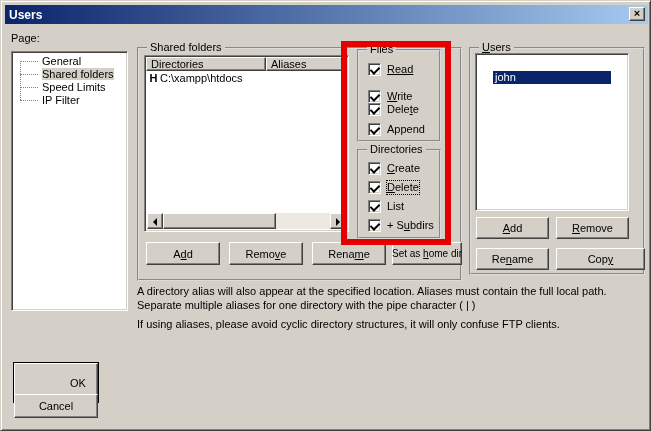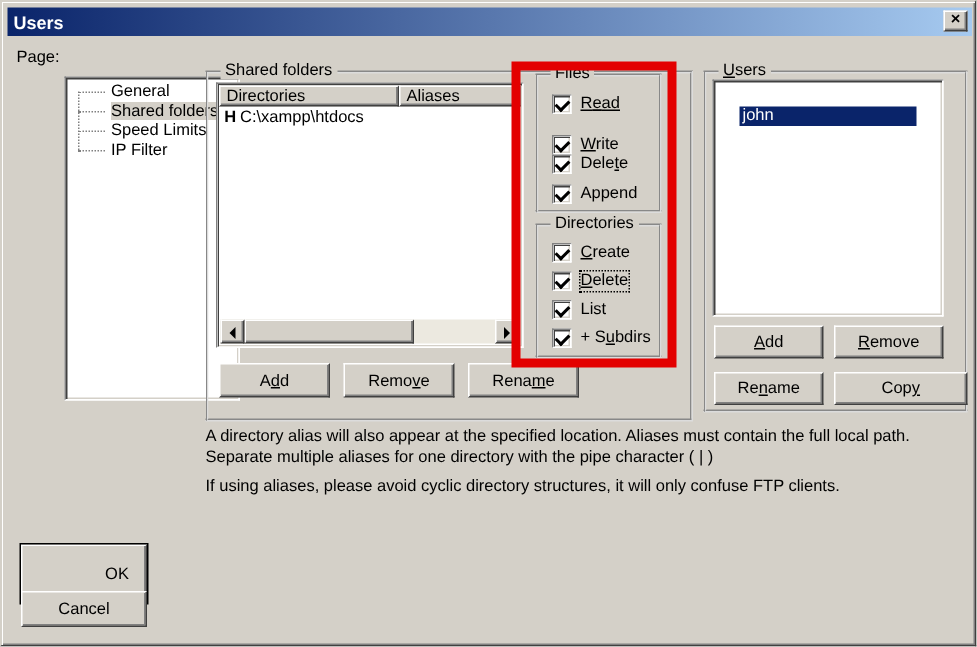--- a/index.html
+++ b/index.html
@@ -72,21 +72,21 @@
 <body>
 
 <div class="window">
 
   <div class="titlebar">
     <span class="title">Users</span>
     <span class="closebtn">×</span>
   </div>
 
   <div class="lbl" style="left:10px;top:31px;">Page:</div>
-  <div class="tree sunken" style="left:10px;top:50px;width:117px;height:216px;background:#fff;margin-left:32px;">
+  <div class="tree sunken" style="left:10px;top:50px;width:117px;height:260px;background:#fff;">
     <div class="tree-item"><span class="tlabel">General</span></div>
     <div class="tree-item sel"><span class="tlabel">Shared folders</span></div>
     <div class="tree-item"><span class="tlabel">Speed Limits</span></div>
     <div class="tree-item"><span class="tlabel">IP Filter</span></div>
   </div>
 
   <div class="groupbox" style="left:136px;top:46px;width:325px;height:234px;">
     <span class="glabel">Shared folders</span>
   </div>
 
@@ -112,20 +112,23 @@
   </div>
 
   <div class="btn raised" style="left:145px;top:241px;width:74px;height:23px;">
     <span><span>A</span><span class="u">d</span><span>d</span></span>
   </div>
   <div class="btn raised" style="left:228px;top:241px;width:74px;height:23px;">
     <span><span>Remo</span><span class="u">v</span><span>e</span></span>
   </div>
   <div class="btn raised" style="left:311px;top:241px;width:74px;height:23px;">
     <span><span>Rena</span><span class="u">m</span><span>e</span></span>
+  </div>
+  <div class="btn raised" style="left:391px;top:241px;width:70px;height:23px;font-size:10px;">
+    <span><span>Set as </span><span class="u">h</span><span>ome dir</span></span>
   </div>
 
   <div class="groupbox" style="left:356px;top:48px;width:84px;height:93px;">
     <span class="glabel">Files</span>
     <div class="cbrow" style="top:12px;text-decoration:underline;">
       <span class="cb sunken"></span>
       <span class="cblabel"><span>R</span><span class="u">e</span><span>ad</span></span>
     </div>
     <div class="cbrow" style="top:39px;">
       <span class="cb sunken"></span>

